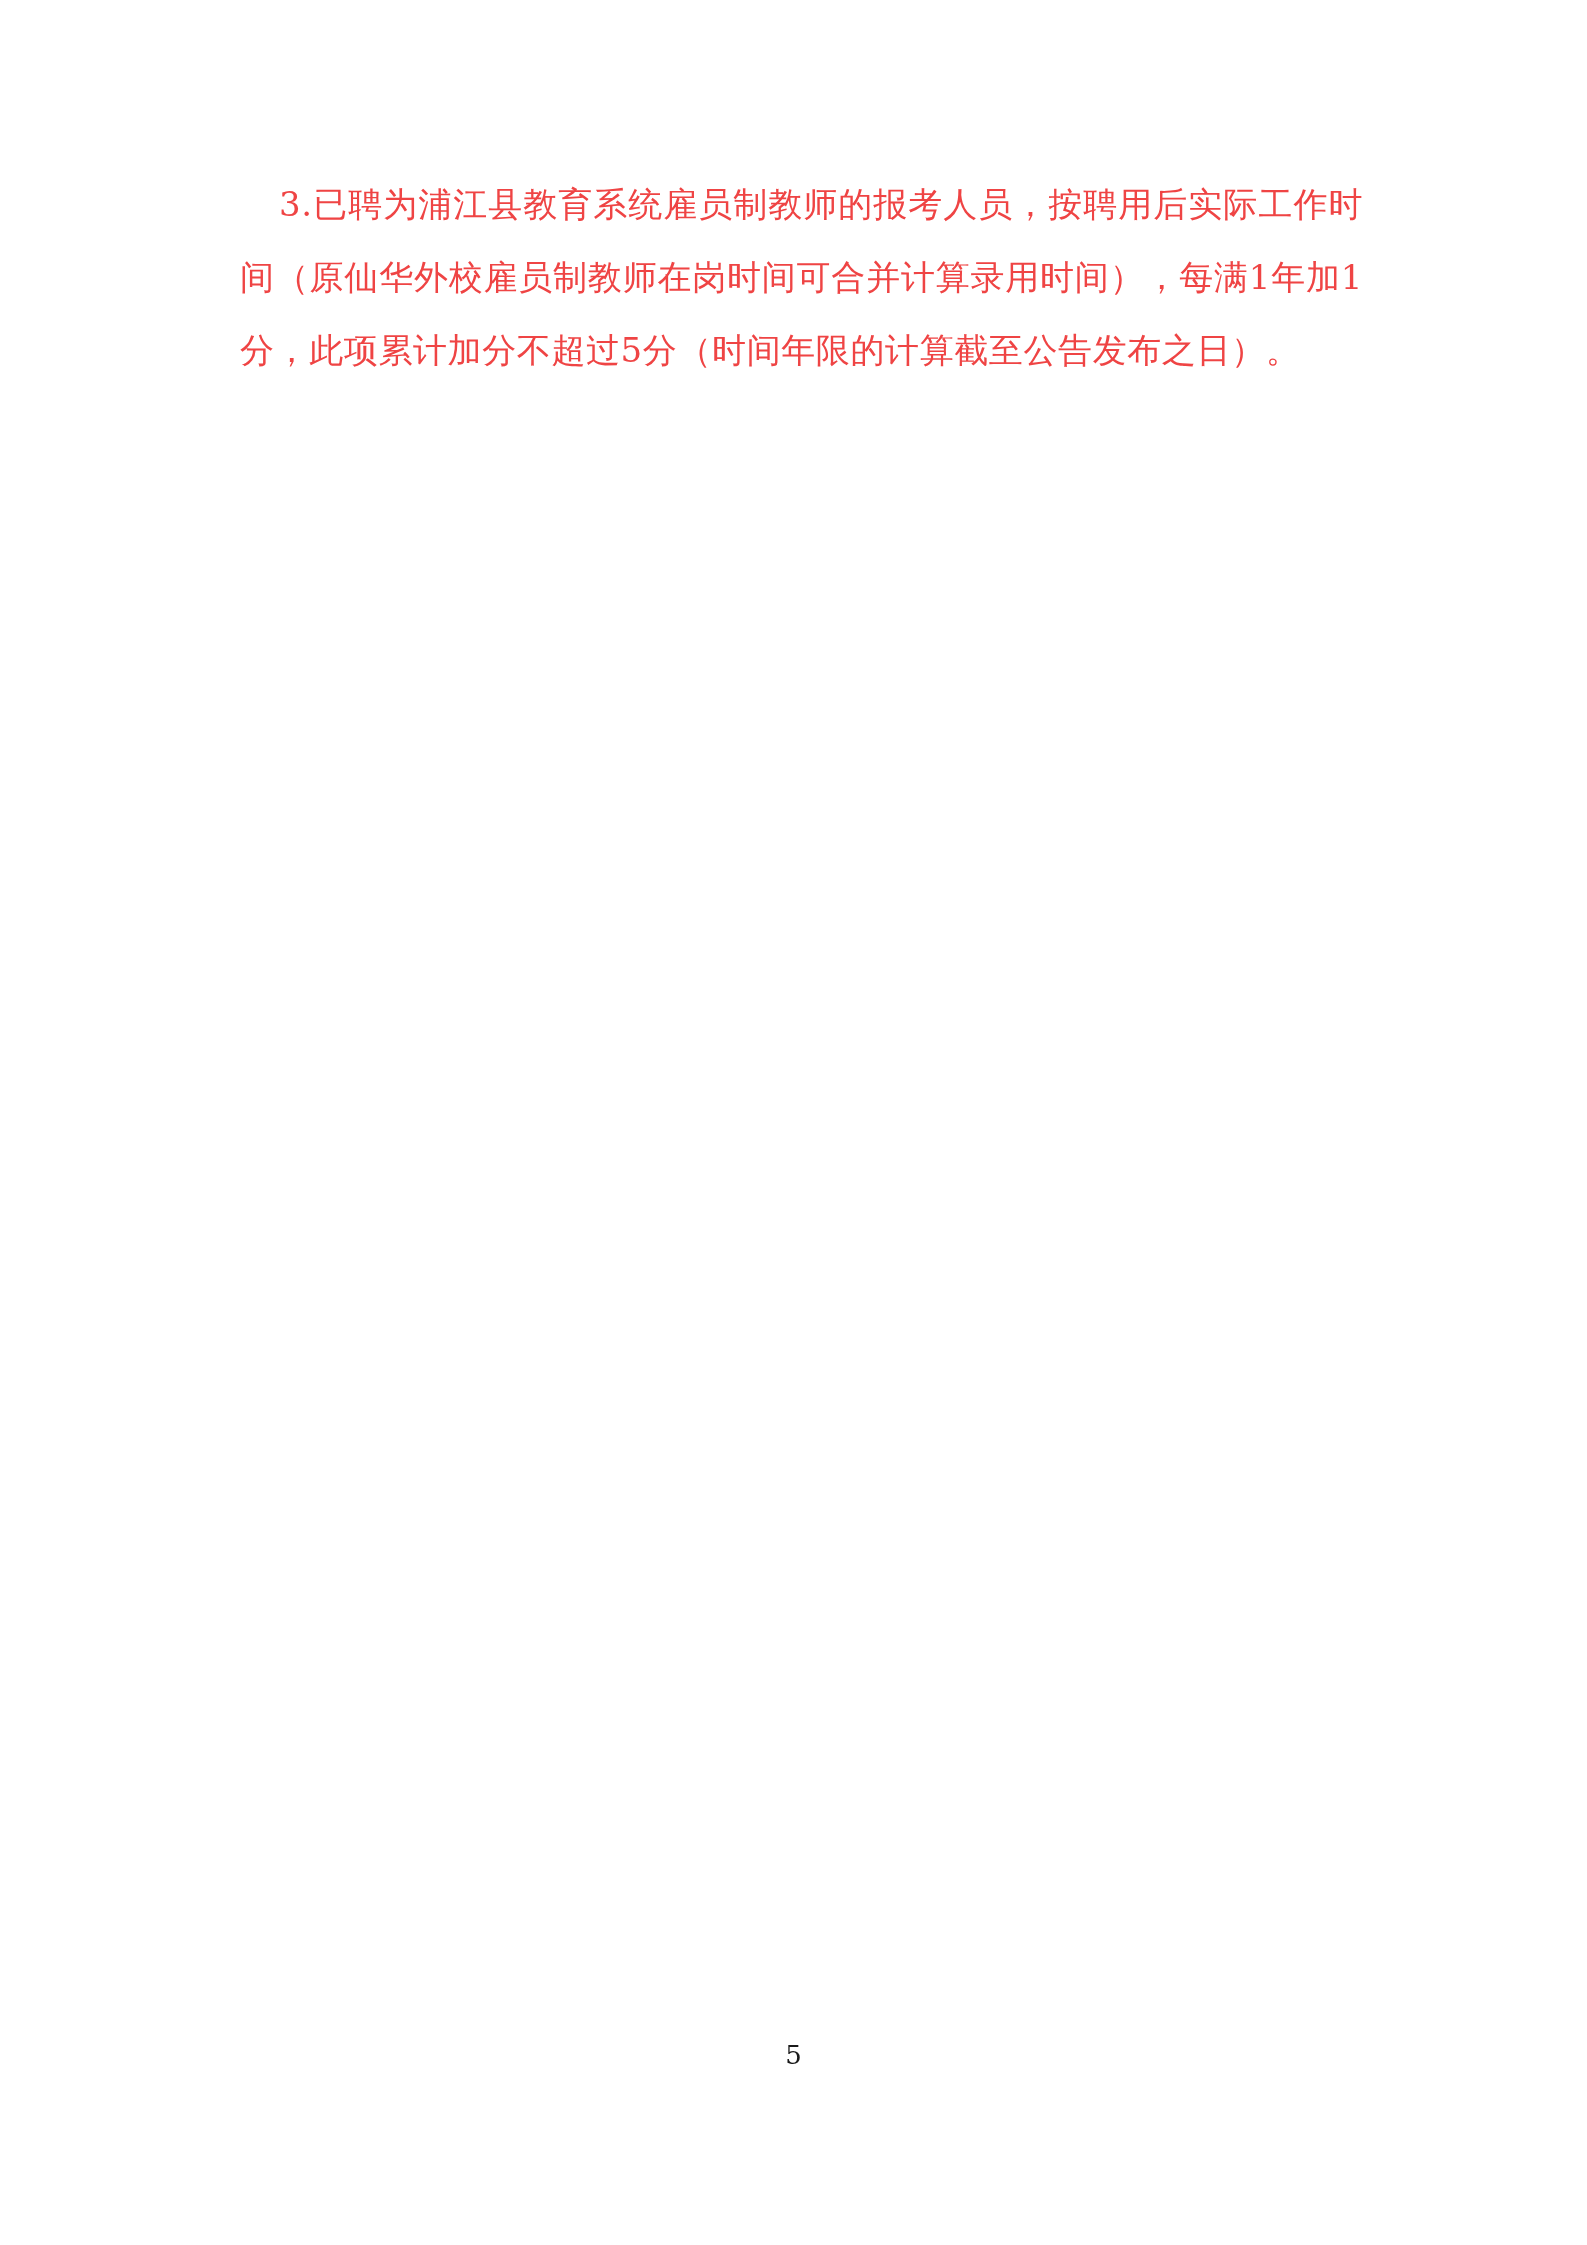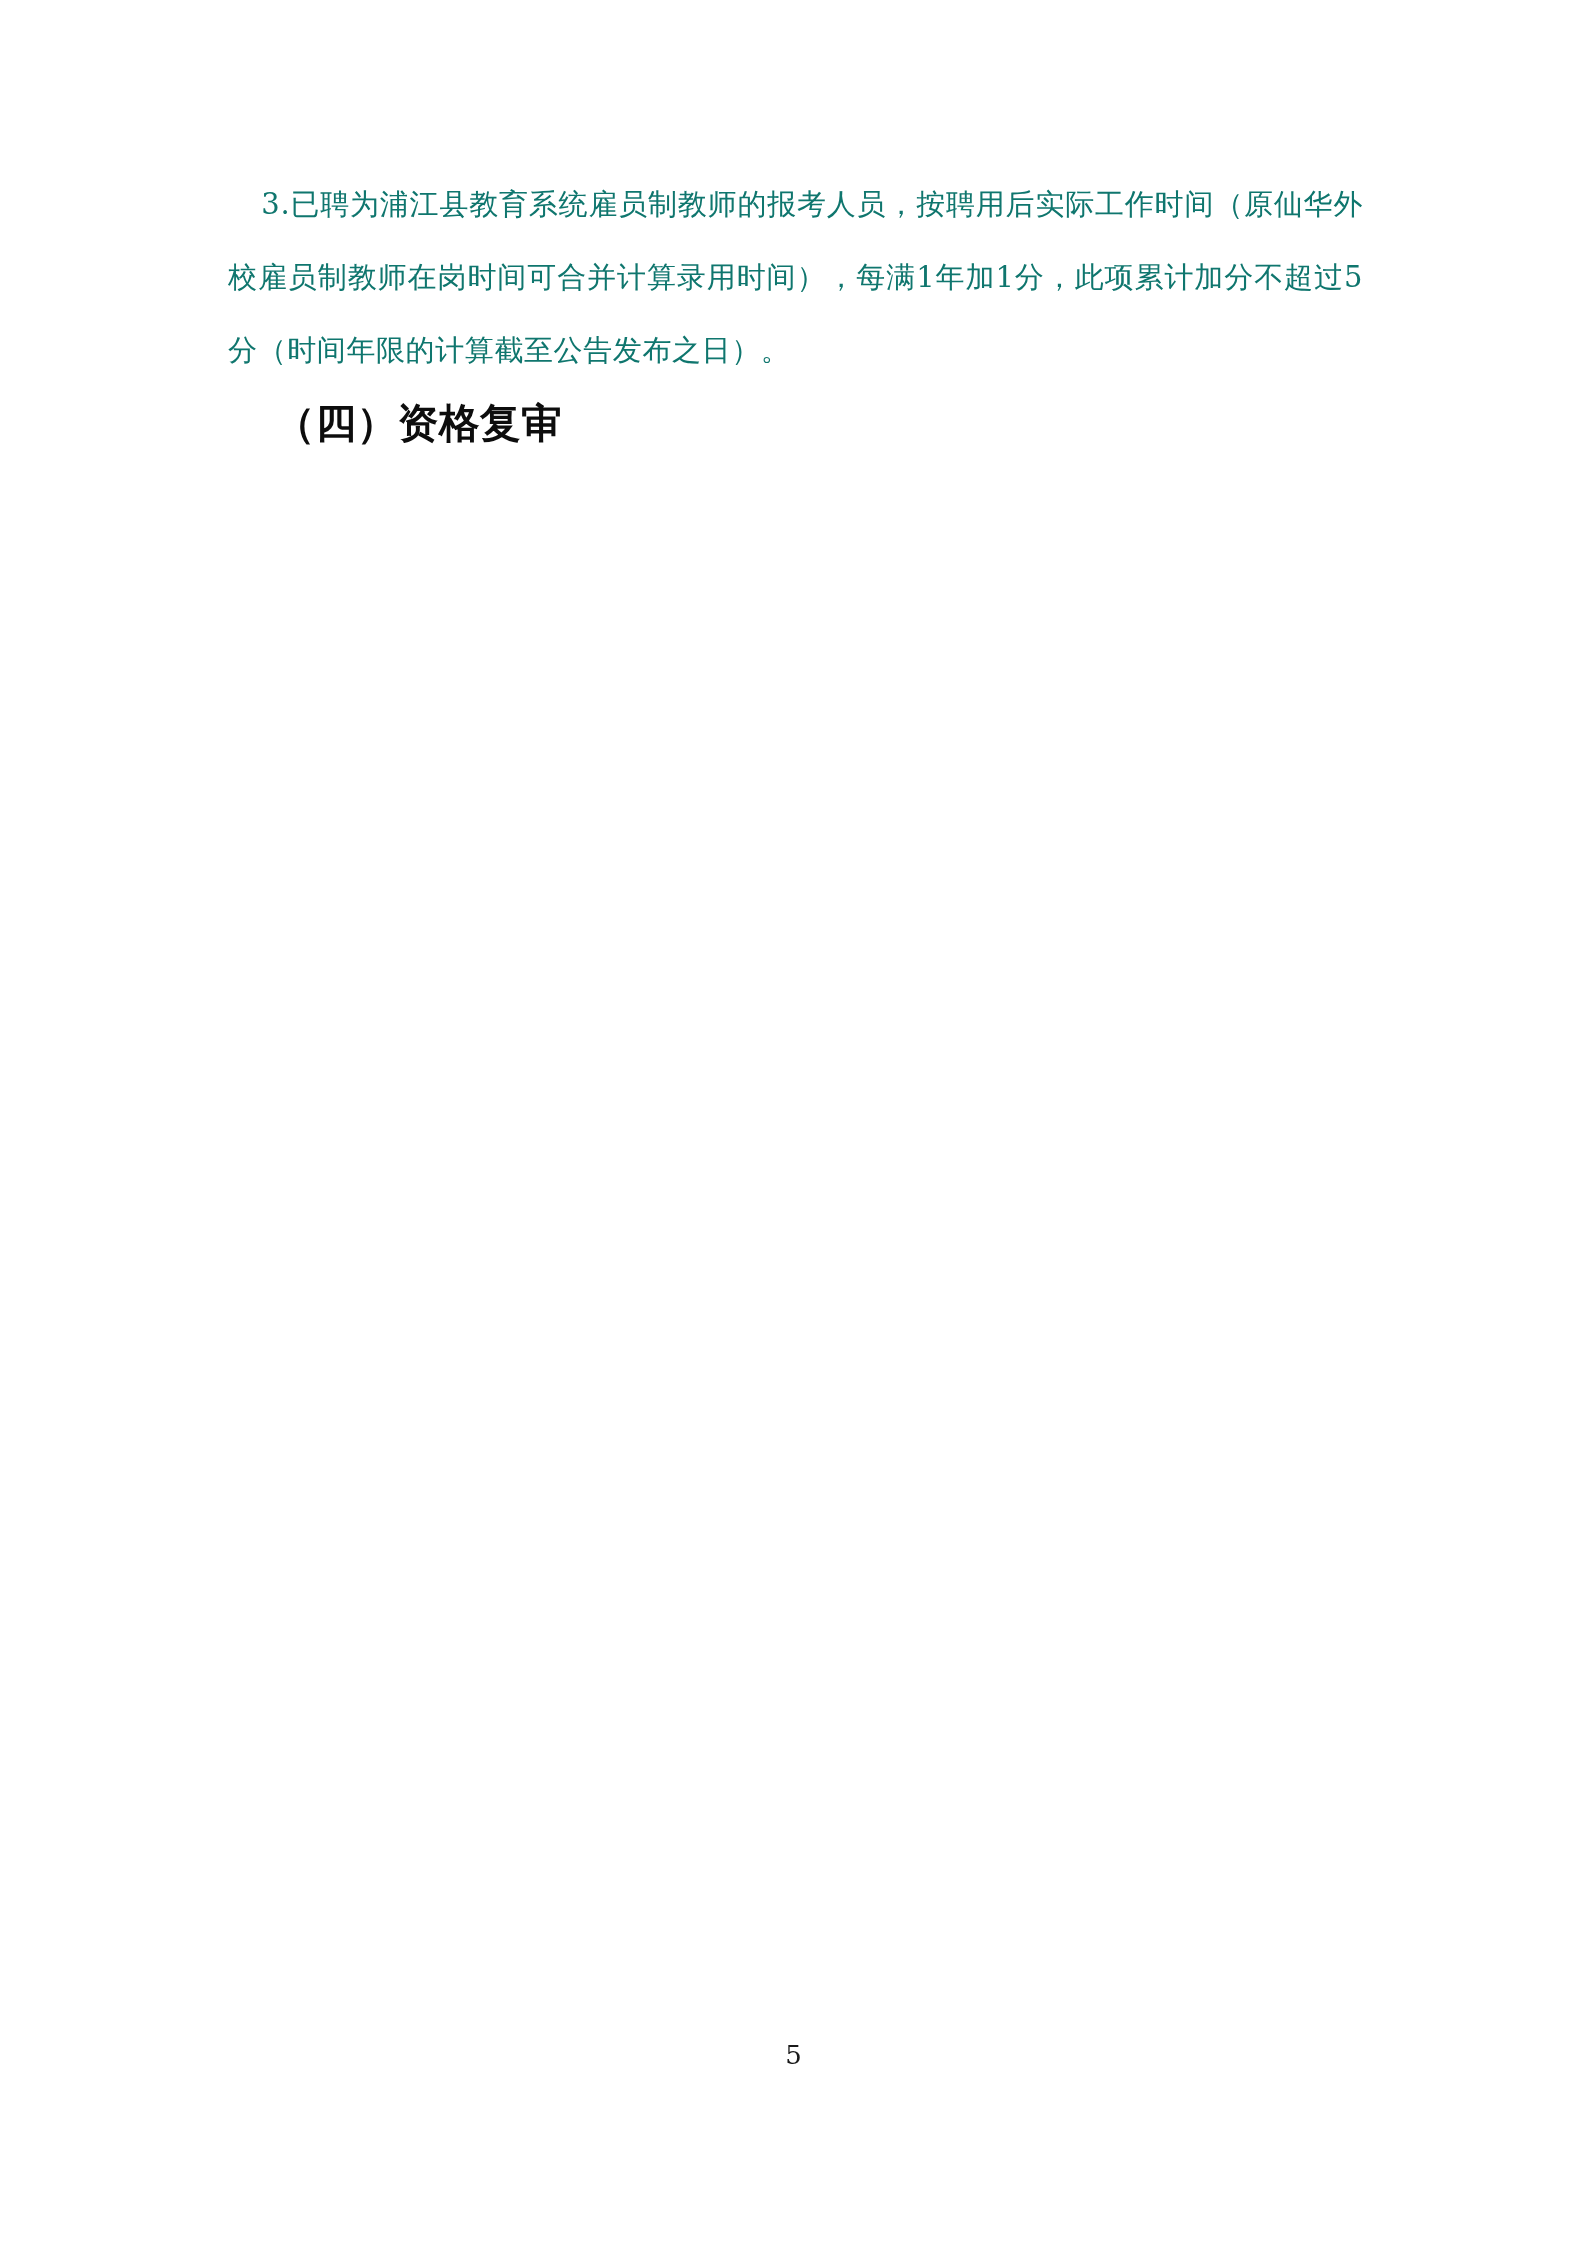--- a/index.html
+++ b/index.html
@@ -18,28 +18,28 @@
     color: #111111;
     overflow: hidden;
   }
   .content {
     position: absolute;
     left: 228px;
     top: 168px;
     width: 1135px;
   }
   .para {
-    font-size: 29px;
+    font-size: 34px;
     line-height: 73px;
     letter-spacing: 0.6px;
     text-align: justify;
     text-justify: inter-ideograph;
-    margin: 0 0 0 0;
+    margin: 0 0 0 12px;
     text-indent: 0;
-    color: #0f766e;
+    color: #ef4444;
   }
   .indent2 {
     text-indent: 2.05em;
   }
   .indent1 {
     text-indent: 1.15em;
   }
   .heading {
     font-size: 40.5px;
     line-height: 73px;
@@ -64,21 +64,20 @@
 </head>
 <body>
 
 <div class="page">
 
   <div class="content">
 
     <p class="para indent1">3.已聘为浦江县教育系统雇员制教师的报考人员，按聘用后实际工作时间（原仙华外校雇员制教师在岗时间可合并计算录用时间），每满1年加1分，此项累计加分不超过5分（时间年限的计算截至公告发布之日）。</p>
 
 
-    <p class="heading">（四）资格复审</p>
 
 
 
 
   </div>
 
   <div class="page-number">5</div>
 
 </div>
 

